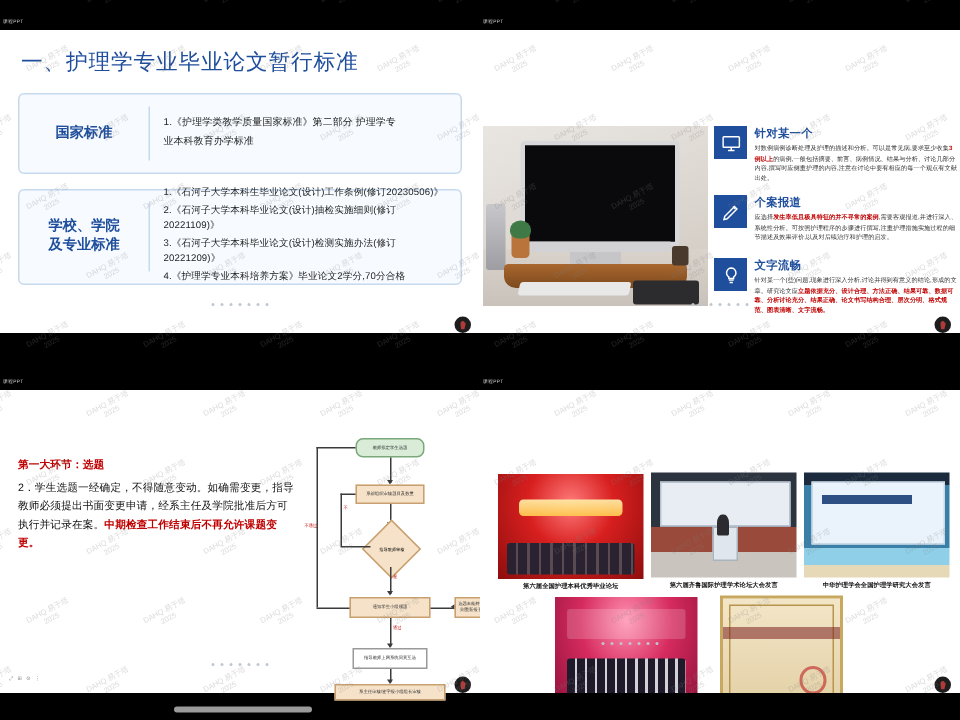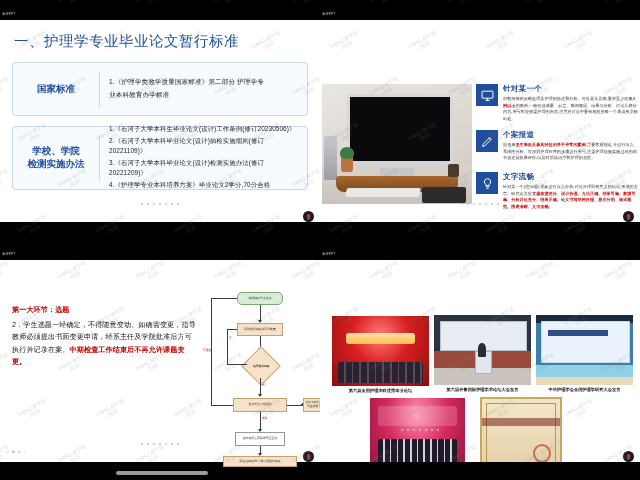--- a/index.html
+++ b/index.html
@@ -181,21 +181,21 @@
         <div class="std-label">国家标准</div>
         <div class="std-divider"></div>
         <div class="std-body">
           <p>1.《护理学类教学质量国家标准》第二部分  护理学专</p>
           <p>业本科教育办学标准</p>
         </div>
       </div>
 
       <div class="std-card" id="card-school">
         <div class="std-label" style="white-space:pre-line">学校、学院
-检测实施办法</div>
+及专业标准</div>
         <div class="std-divider"></div>
         <div class="std-body">
           <p>1.《石河子大学本科生毕业论文(设计)工作条例(修订20230506)》</p>
           <p>2.《石河子大学本科毕业论文(设计)抽检实施细则(修订20221109)》</p>
           <p>3.《石河子大学本科毕业论文(设计)检测实施办法(修订20221209)》</p>
           <p>4.《护理学专业本科培养方案》毕业论文2学分,70分合格</p>
         </div>
       </div>
 
       <div class="dots">

